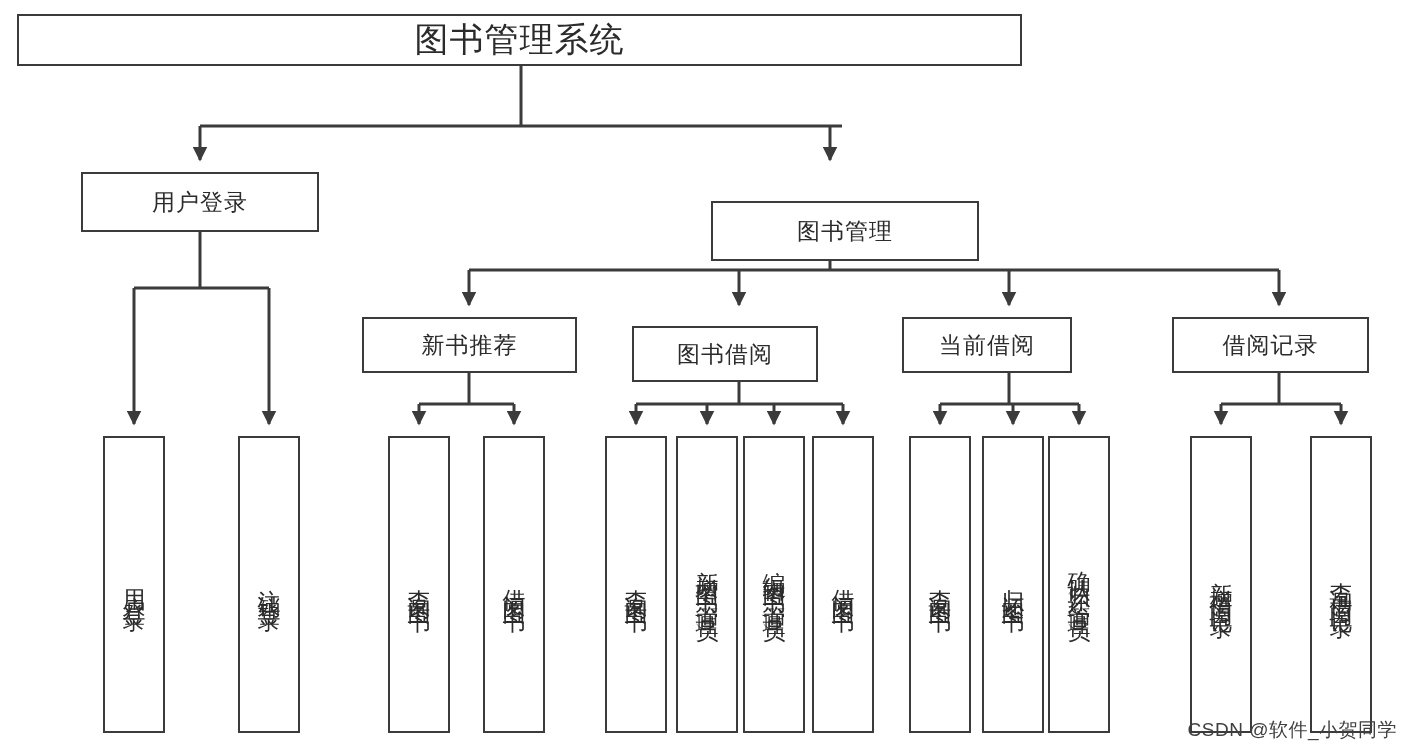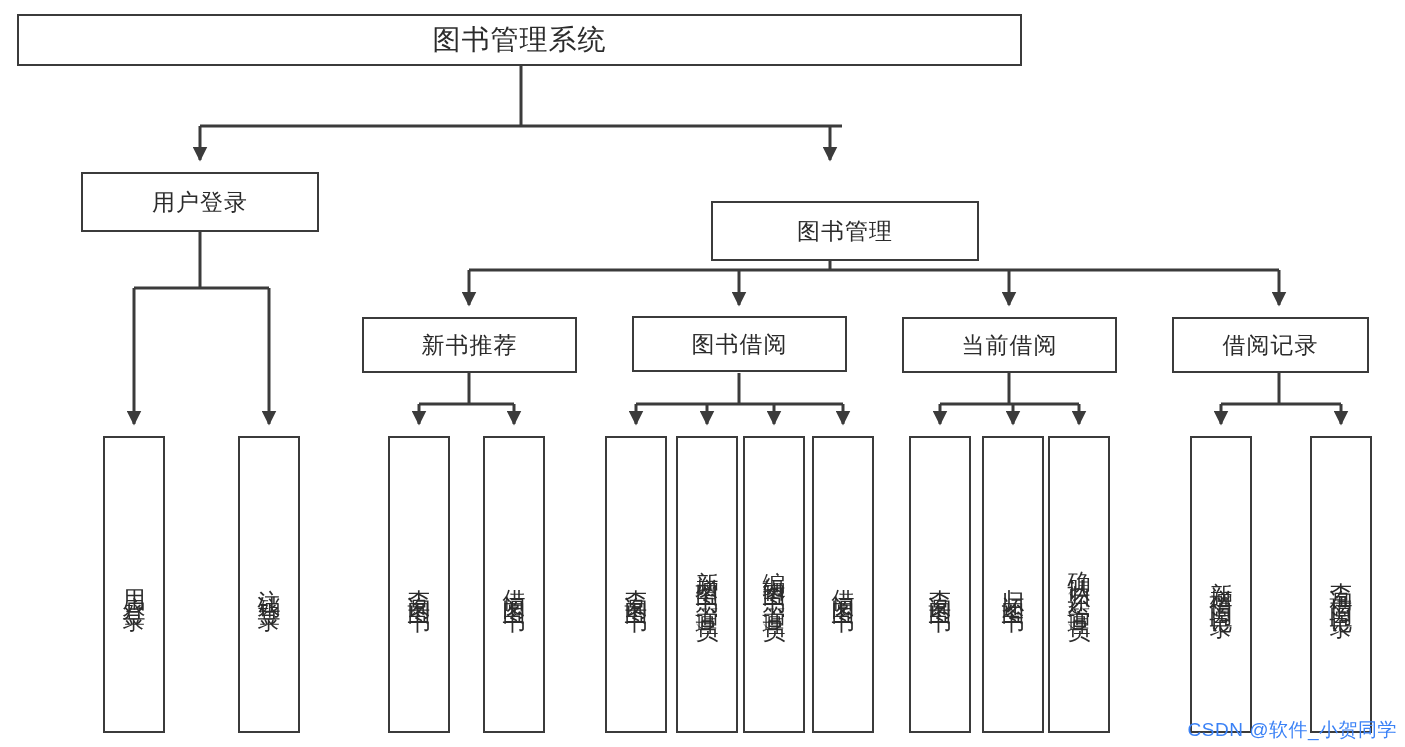--- a/index.html
+++ b/index.html
@@ -34,21 +34,21 @@
     align-items: center;
     justify-content: center;
     color: #2b2b2b;
   }
   .node.h {
     
     font-size: 23px;
     letter-spacing: 1px;
   }
   .node.title {
-    font-size: 28px;
+    font-size: 34px;
   }
   .node.v {
     
     writing-mode: vertical-rl;
     text-orientation: upright;
     font-size: 23px;
     line-height: 1.18;
     align-items: center;
     justify-content: center;
     padding: 4px 0;
@@ -58,21 +58,21 @@
     writing-mode: vertical-rl;
     text-orientation: upright;
     white-space: nowrap;
     display: block;
   }
   .watermark {
     position: absolute;
     right: 8px;
     bottom: 4px;
     font-size: 19px;
-    color: #3b82f6;
+    color: #404040;
     white-space: nowrap;
     letter-spacing: 0.5px;
   }
 </style>
 </head>
 <body>
 
 <div id="canvas">
 
   <svg class="edges" viewBox="0 0 1405 747" xmlns="http://www.w3.org/2000/svg">
@@ -131,24 +131,24 @@
       </div>
       <div class="node h" style="left: 81px; top: 172px; width: 238px; height: 60px;">
         <span>用户登录</span>
       </div>
       <div class="node h" style="left: 711px; top: 172px; width: 268px; height: 60px; margin-top: 29px;">
         <span>图书管理</span>
       </div>
       <div class="node h" style="left: 362px; top: 317px; width: 215px; height: 56px; justify-content: center;">
         <span>新书推荐</span>
       </div>
-      <div class="node h" style="left: 632px; top: 316px; width: 215px; height: 56px;">
+      <div class="node h" style="left: 632px; top: 326px; width: 186px; height: 56px;">
         <span>图书借阅</span>
       </div>
-      <div class="node h" style="left: 902px; top: 317px; width: 215px; height: 56px;">
+      <div class="node h" style="left: 902px; top: 317px; width: 170px; height: 56px;">
         <span>当前借阅</span>
       </div>
       <div class="node h" style="left: 1172px; top: 317px; width: 197px; height: 56px;">
         <span>借阅记录</span>
       </div>
       <div class="node v" style="left: 103px; top: 436px; width: 62px; height: 297px;">
         <span class="vtxt">用户登录</span>
       </div>
       <div class="node v" style="left: 238px; top: 436px; width: 62px; height: 297px;">
         <span class="vtxt">注销登录</span>

